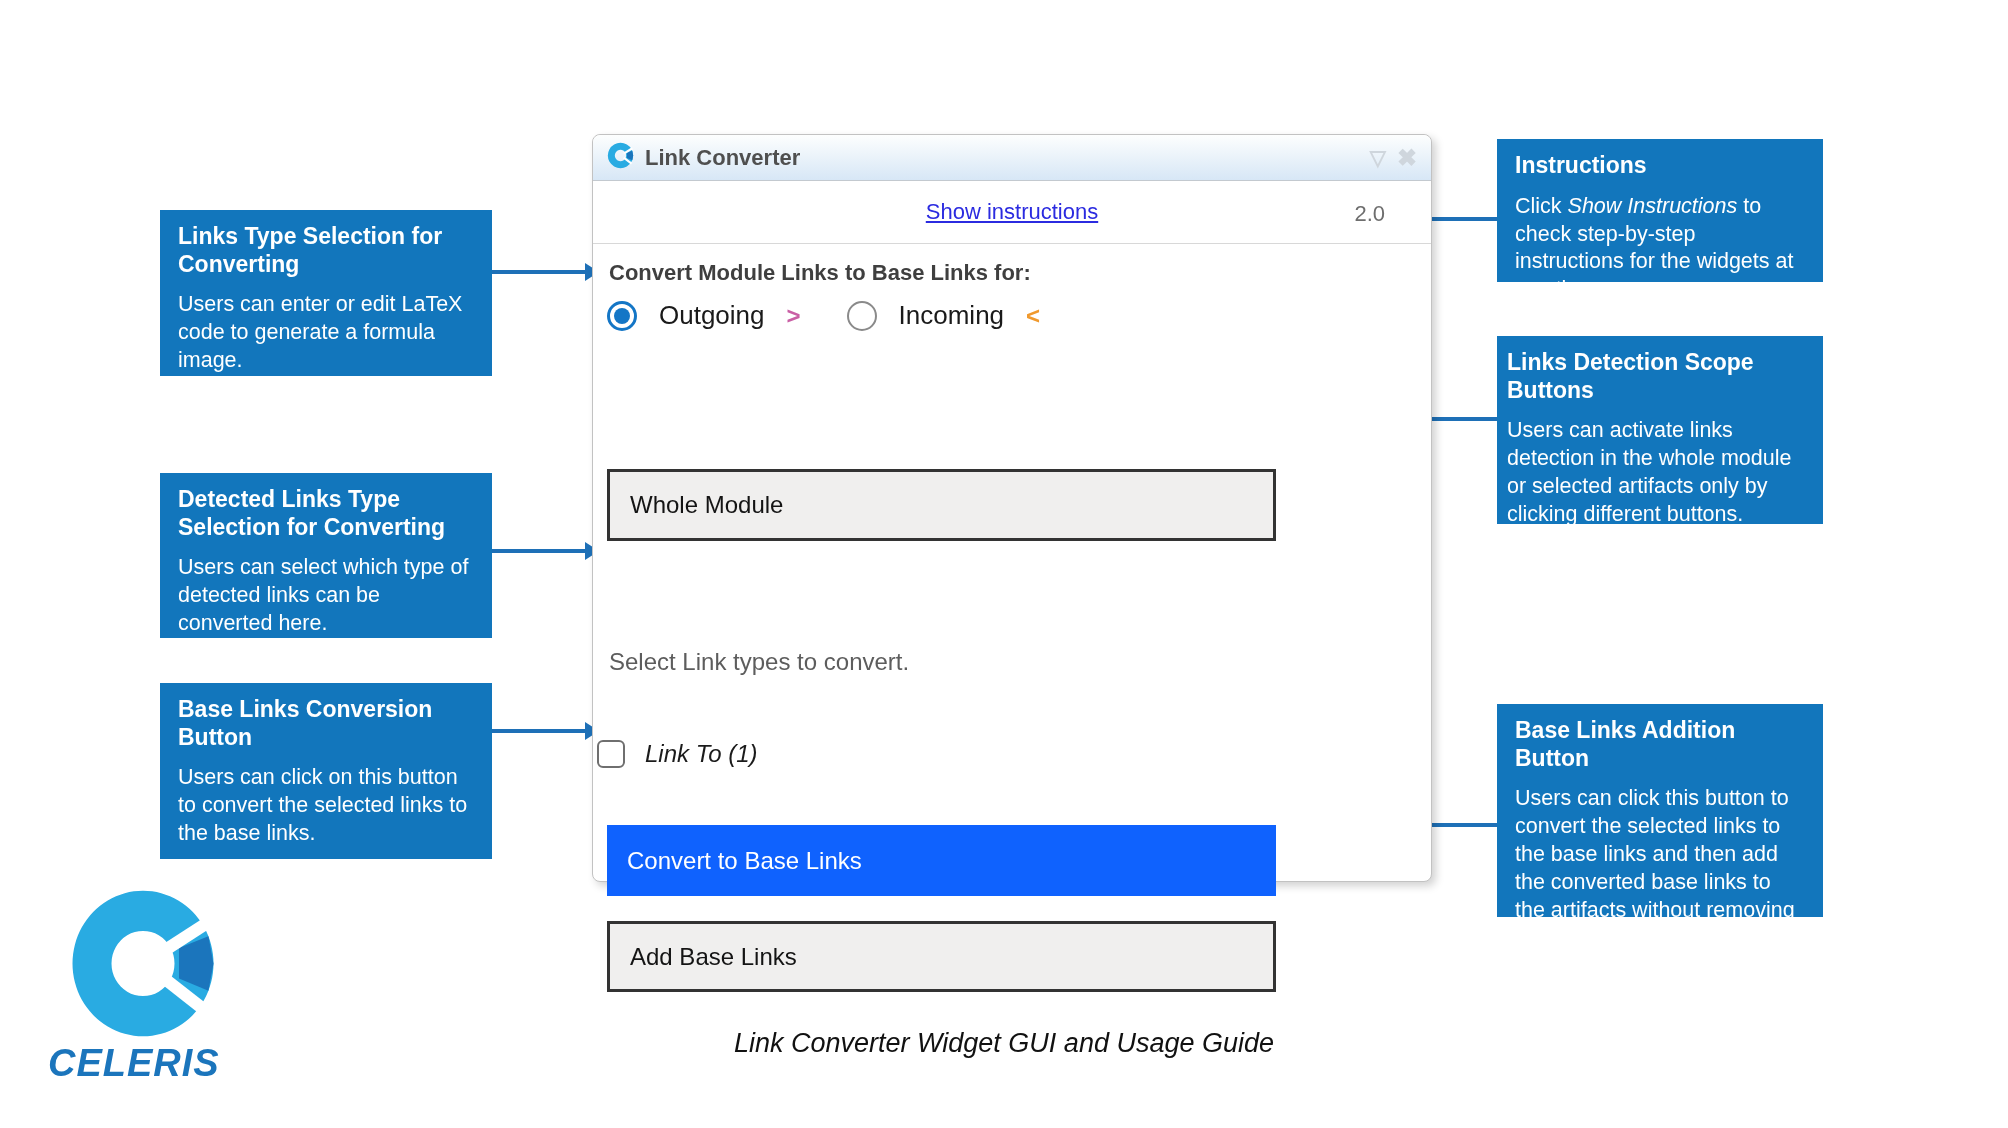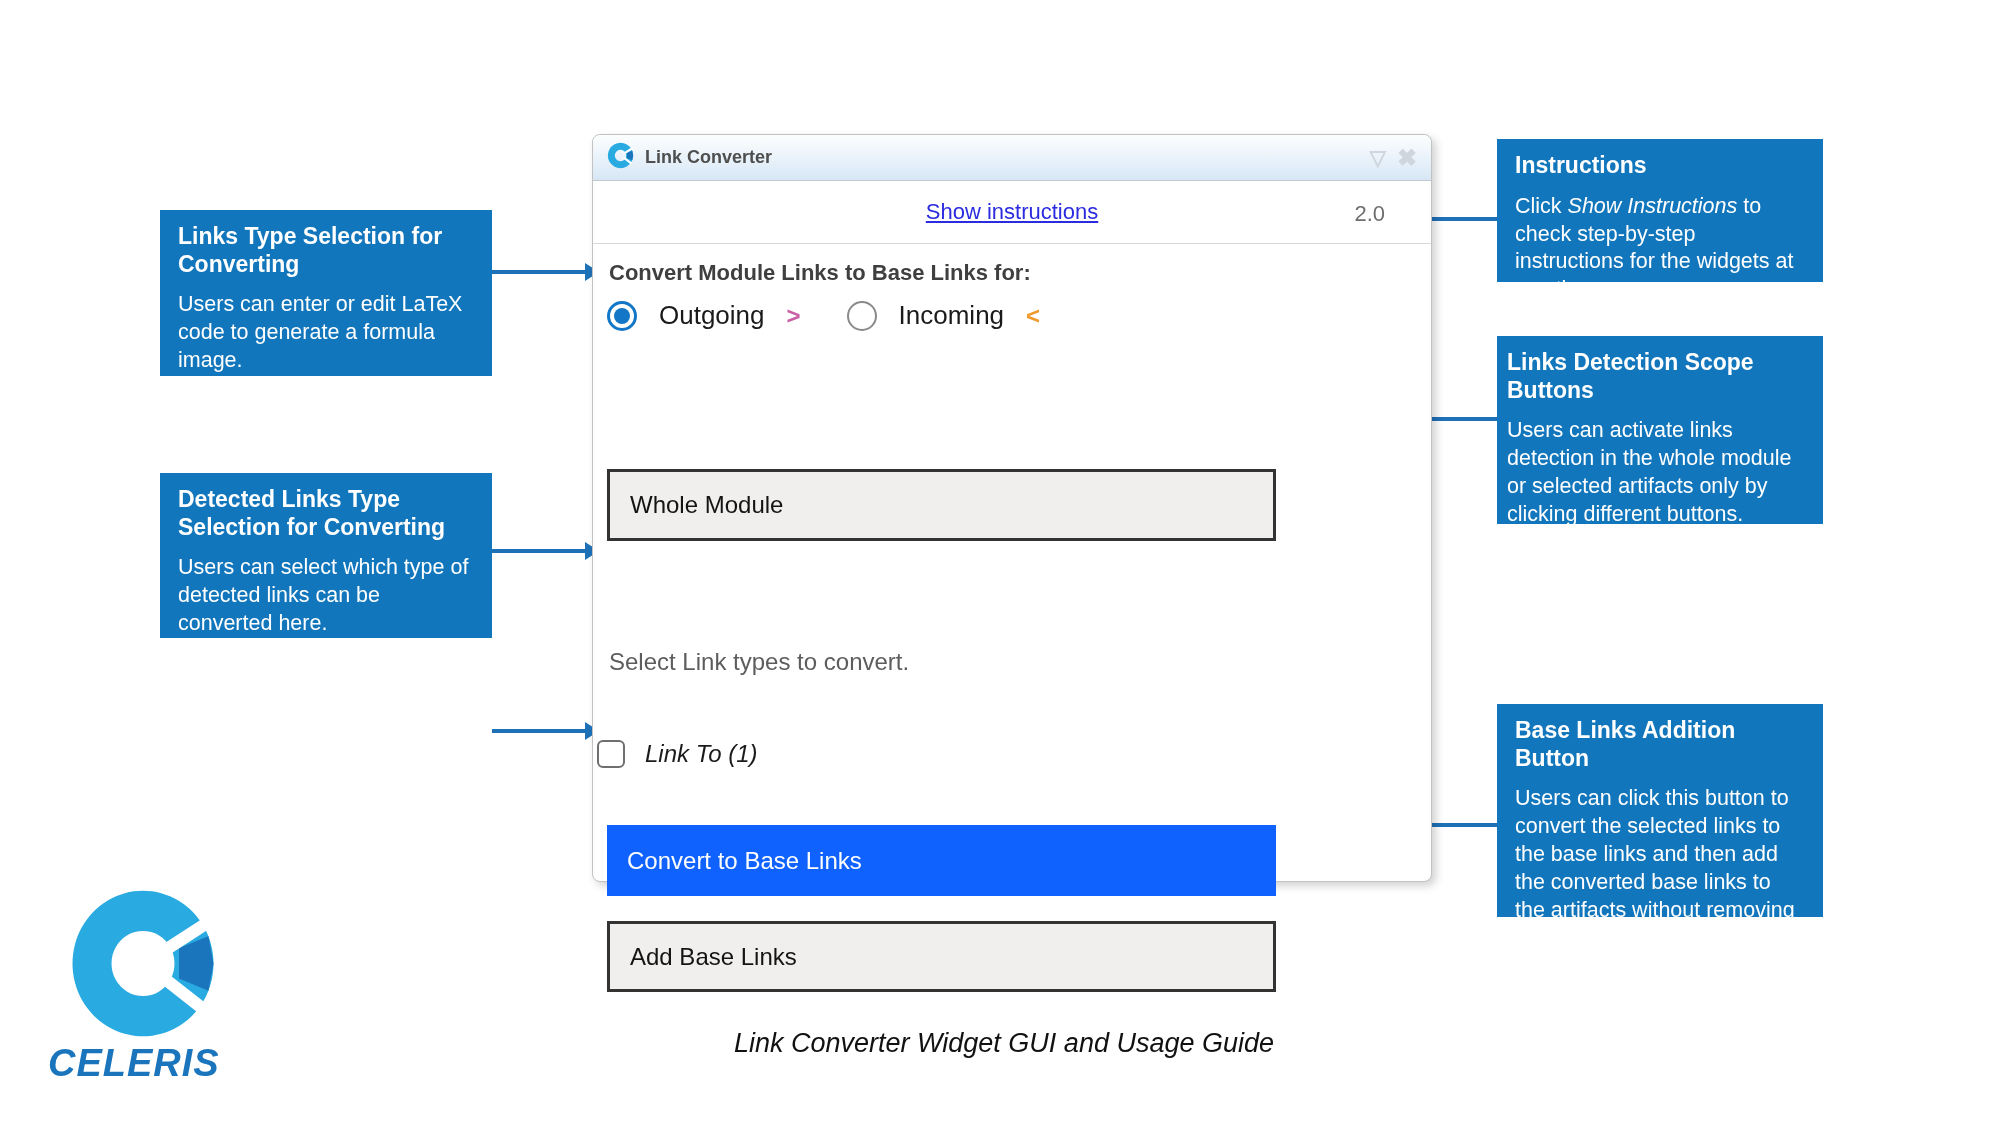--- a/index.html
+++ b/index.html
@@ -33,21 +33,21 @@
   #arrow-detected     { left:492px;  top:549px; width:94px;  }
   #arrow-conversion   { left:492px;  top:729px; width:94px;  }
   #arrow-addition     { left:1417px; top:823px; width:80px;  }
 
   
   .widget { position:absolute; left:592px; top:134px; width:840px; height:748px; background:#ffffff;
             border:1px solid #c2c2c2; border-radius:8px; box-shadow:4px 4px 9px rgba(0,0,0,0.18); }
   .widget-header { height:46px; display:flex; align-items:center; gap:11px; padding:0 14px;
                    background:linear-gradient(#fdfefe, #d7e7f6); border-bottom:1px solid #c3c9cf;
                    border-radius:8px 8px 0 0; }
-  .widget-title { font-size:18px; font-weight:bold; color:#4f4f4f; }
+  .widget-title { font-size:22px; font-weight:bold; color:#4f4f4f; }
   .header-spacer { flex:1; }
   .win-icon { color:#cfd6dd; font-size:21px; line-height:1; font-weight:bold; }
   .win-icon.close { font-size:24px; }
 
   .instructions-row { position:relative; height:63px; display:flex; align-items:center; justify-content:center;
                       border-bottom:1px solid #d8d8d8; }
   .show-instructions { color:#2B2BE0; text-decoration:underline; font-size:22px; cursor:pointer; }
   .version { position:absolute; right:46px; top:20px; color:#6e6e6e; font-size:22px; }
 
   .widget-body { position:relative; width:100%; height:638px; }
@@ -91,20 +91,24 @@
 
 <div id="canvas">
 
   <div class="callout" id="callout-l1">
     <div class="callout-title">Links Type Selection for Converting</div>
     <div class="callout-body">Users can enter or edit LaTeX code to generate a formula image.</div>
   </div>
   <div class="callout" id="callout-l2">
     <div class="callout-title">Detected Links Type Selection for Converting</div>
     <div class="callout-body">Users can select which type of detected links can be converted here.</div>
+  </div>
+  <div class="callout" id="callout-l3">
+    <div class="callout-title">Base Links Conversion Button</div>
+    <div class="callout-body">Users can click on this button to convert the selected links to the base links.</div>
   </div>
 
   <div class="callout" id="callout-r1">
     <div class="callout-title">Instructions</div>
     <div class="callout-body"><span>Click </span><em>Show Instructions</em><span> to check step-by-step instructions for the widgets at any time.</span></div>
   </div>
   <div class="callout" id="callout-r2">
     <div class="callout-title">Links Detection Scope Buttons</div>
     <div class="callout-body">Users can activate links detection in the whole module or selected artifacts only by clicking different buttons.</div>
   </div>

